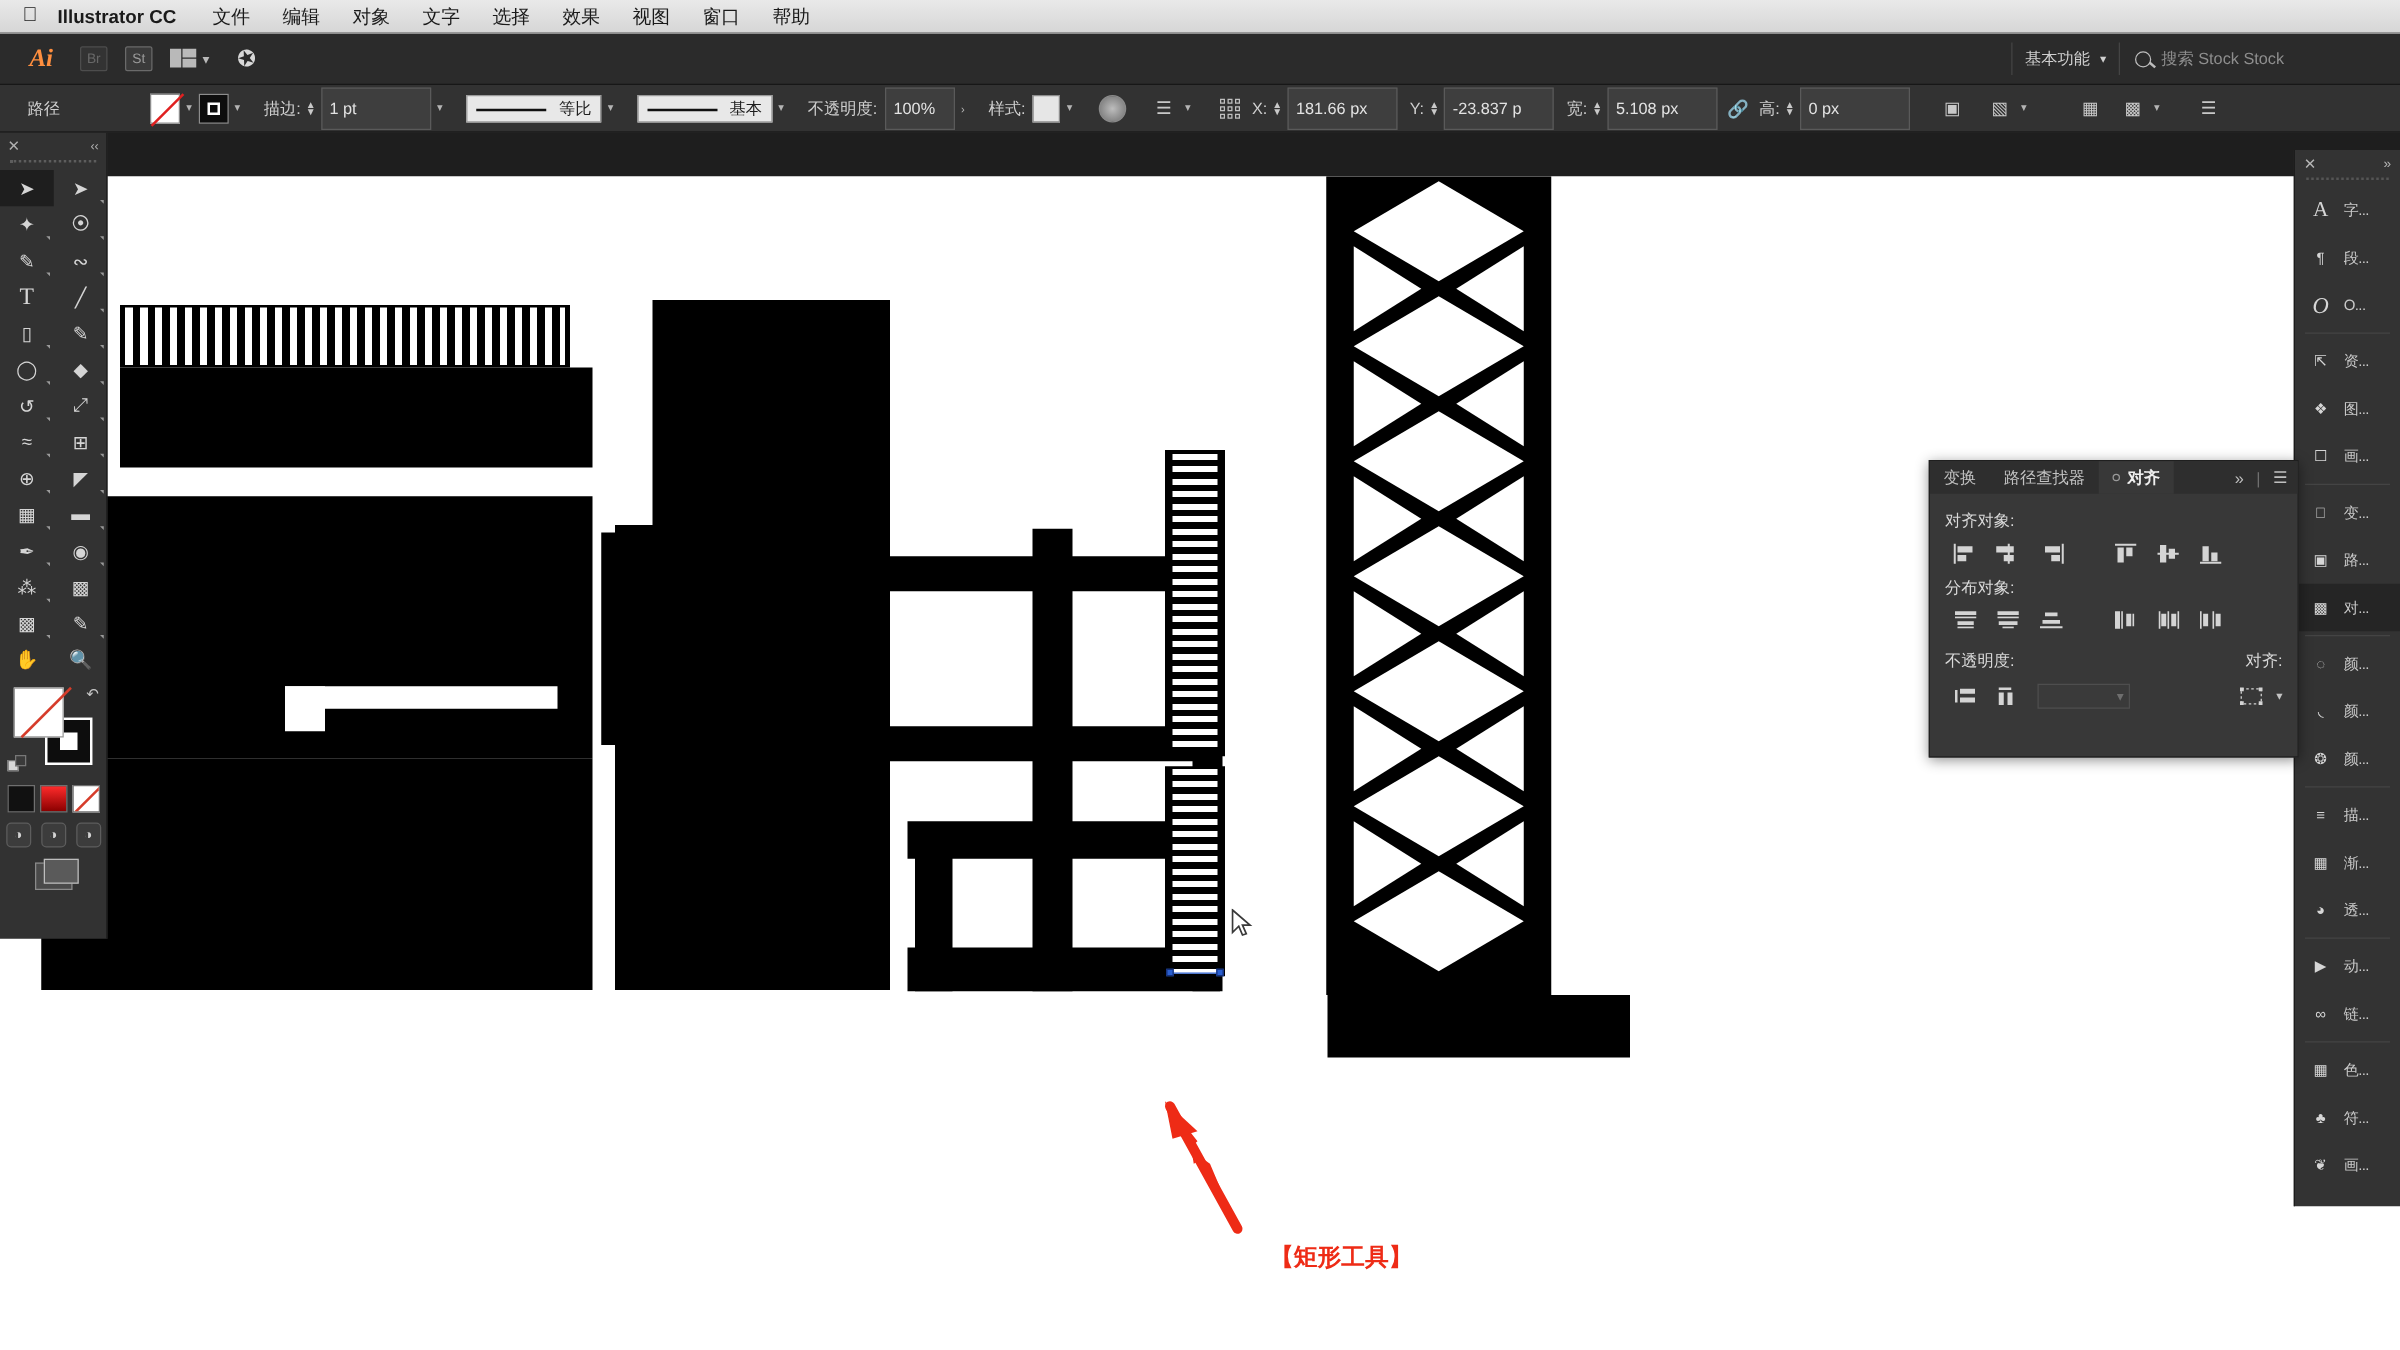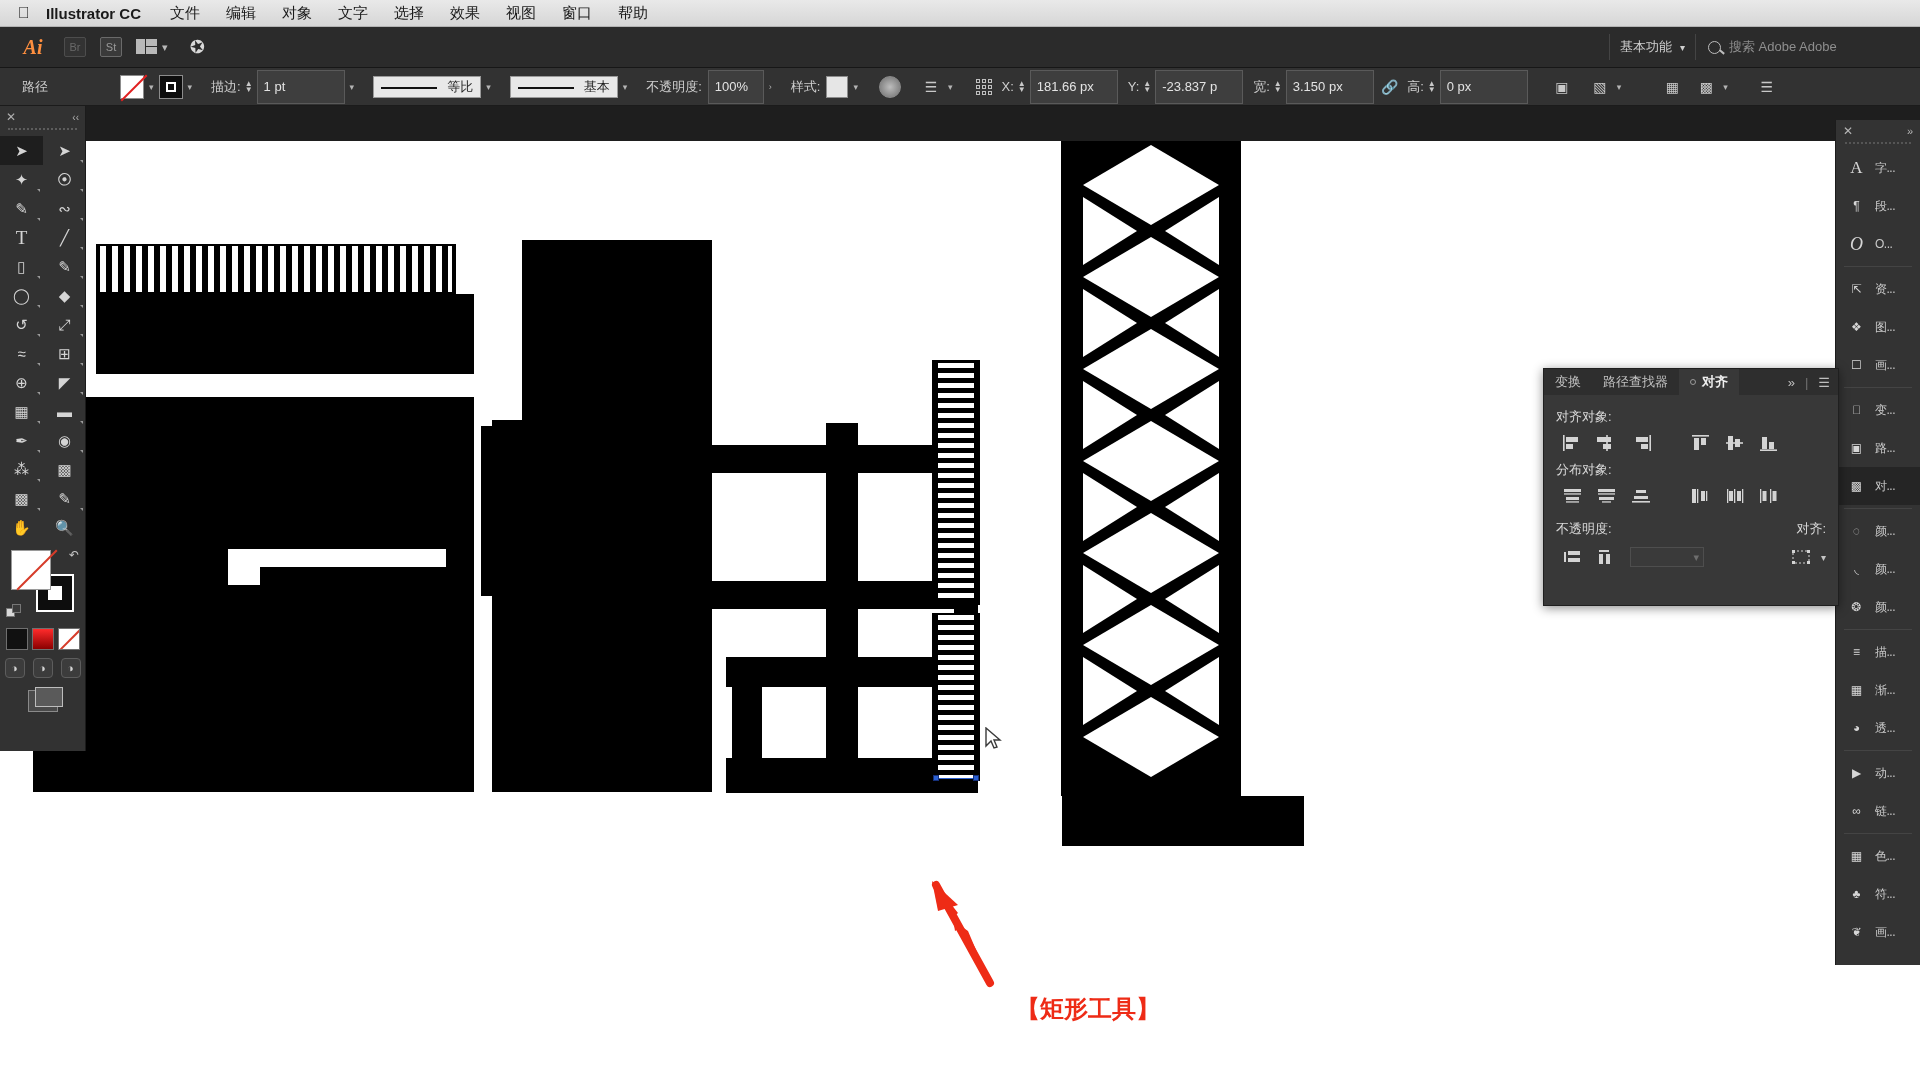--- a/index.html
+++ b/index.html
@@ -165,21 +165,21 @@
   }
   .dock-head{height:22px;display:flex;align-items:center;justify-content:space-between;padding:0 7px;color:#b6b6b6;font-size:12px}
   .dock-grip{height:7px;margin:0 9px;border-top:2px dotted #555}
   .dock-item{height:38px;display:flex;align-items:center;gap:7px;padding-left:9px;color:#d0d0d0;font-size:12px}
   .dock-item.active{background:#252525}
   .dock-item .gi{width:23px;height:23px;display:flex;align-items:center;justify-content:center;color:#d6d6d6}
   .dock-div{height:1px;background:#444;margin:3px 8px}
   .dock-txt{font-size:12px;color:#cacaca;letter-spacing:-.5px}
 
   
-  .anno-text{position:absolute;color:#ee2b16;font-size:24px;font-weight:bold;z-index:22;white-space:nowrap}
+  .anno-text{position:absolute;color:#ee2b16;font-size:19px;font-weight:bold;z-index:22;white-space:nowrap}
   .cursor-arrow{position:absolute;z-index:21}
   .sel-handle{position:absolute;width:6px;height:6px;background:#2a5fd0;border:1px solid #15307a;z-index:20}
   .sel-line{position:absolute;background:#2a5fd0;z-index:20}
 
   
   .watermark{position:absolute;right:18px;top:26px;width:300px;height:46px;z-index:50;
     opacity:.33;pointer-events:none;display:flex;align-items:center;justify-content:flex-end;
     font-size:40px;color:#ffffff;letter-spacing:4px;font-family:"DejaVu Sans",sans-serif;}
 </style>
 </head>
@@ -213,21 +213,21 @@
     <span class="chev">▾</span>
     <span class="rocket">✪</span>
 
     <div class="appbar-right">
       <div class="ws-sel">
         <span>基本功能</span>
         <span style="font-size:10px">▾</span>
       </div>
       <div class="search-box">
         <span class="mag"></span>
-        <span>搜索 Adobe Adobe</span>
+        <span>搜索 Stock Stock</span>
       </div>
     </div>
   </div>
 
 
   <div class="ctrlbar">
     <span style="width:22px"></span>
     <span class="lbl">路径</span>
     <span style="width:72px"></span>
 
@@ -292,21 +292,21 @@
     <span class="lbl">X:</span>
     <span class="stepper">▲<br>▼</span>
     <span class="field wide">181.66 px</span>
     <span style="width:10px"></span>
     <span class="lbl">Y:</span>
     <span class="stepper">▲<br>▼</span>
     <span class="field wide">-23.837 p</span>
     <span style="width:10px"></span>
     <span class="lbl">宽:</span>
     <span class="stepper">▲<br>▼</span>
-    <span class="field wide">3.150 px</span>
+    <span class="field wide">5.108 px</span>
     <span style="width:8px"></span>
     <span class="linkbroken">🔗</span>
     <span style="width:8px"></span>
     <span class="lbl">高:</span>
     <span class="stepper">▲<br>▼</span>
     <span class="field wide">0 px</span>
     <span style="width:22px"></span>
     <span class="ico-btn">▣</span>
     <span style="width:14px"></span>
     <span class="ico-btn">▧</span>

